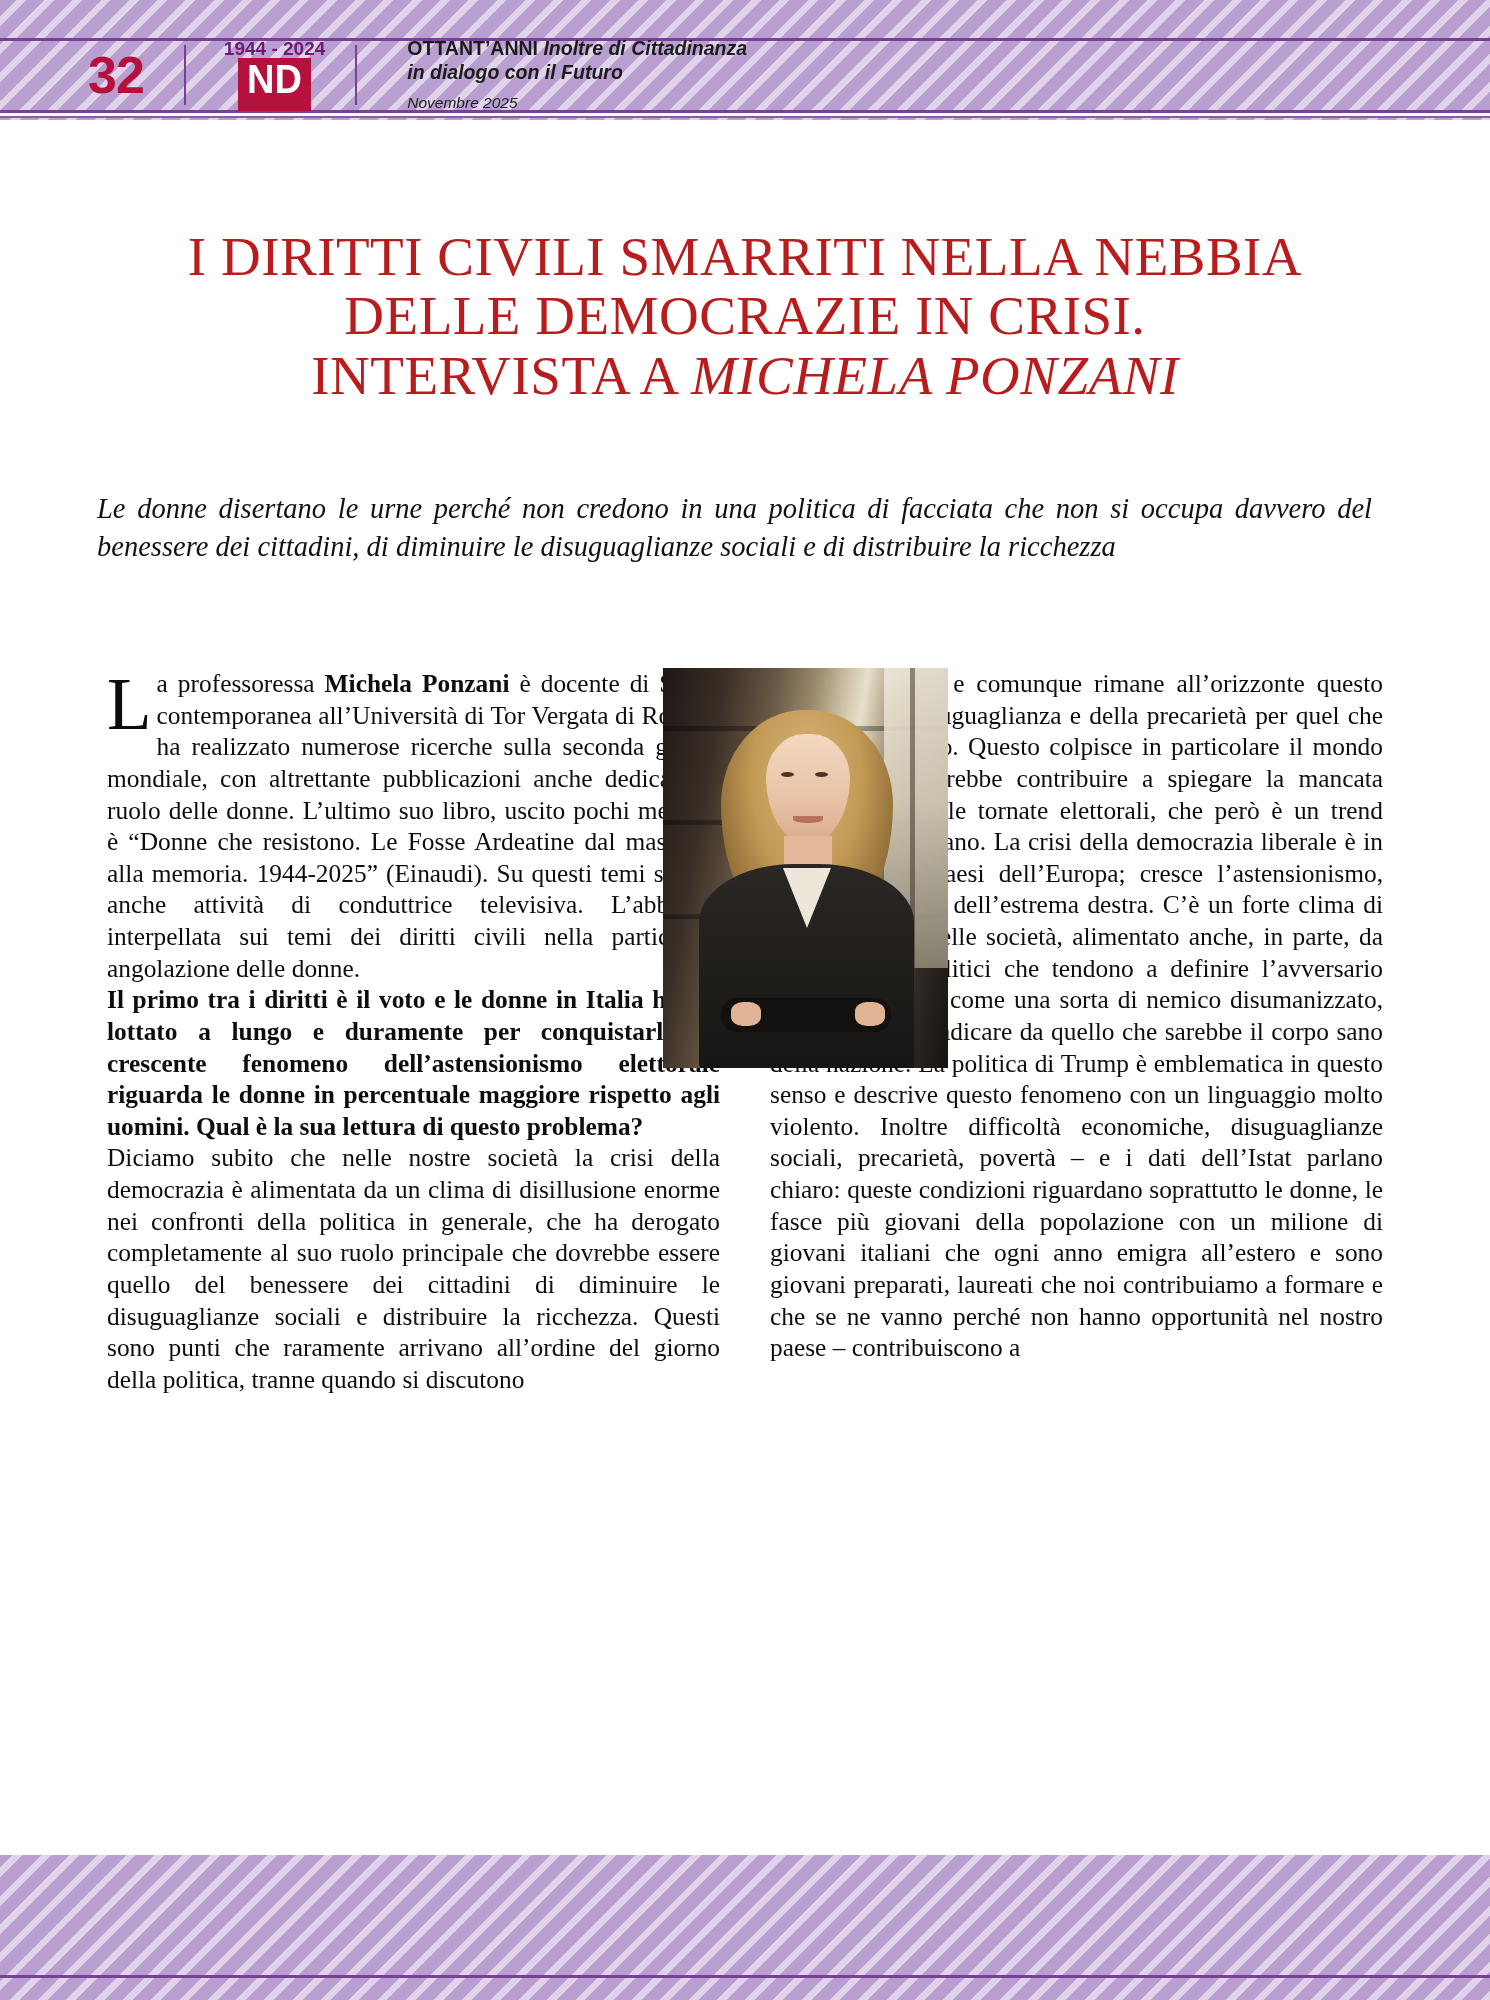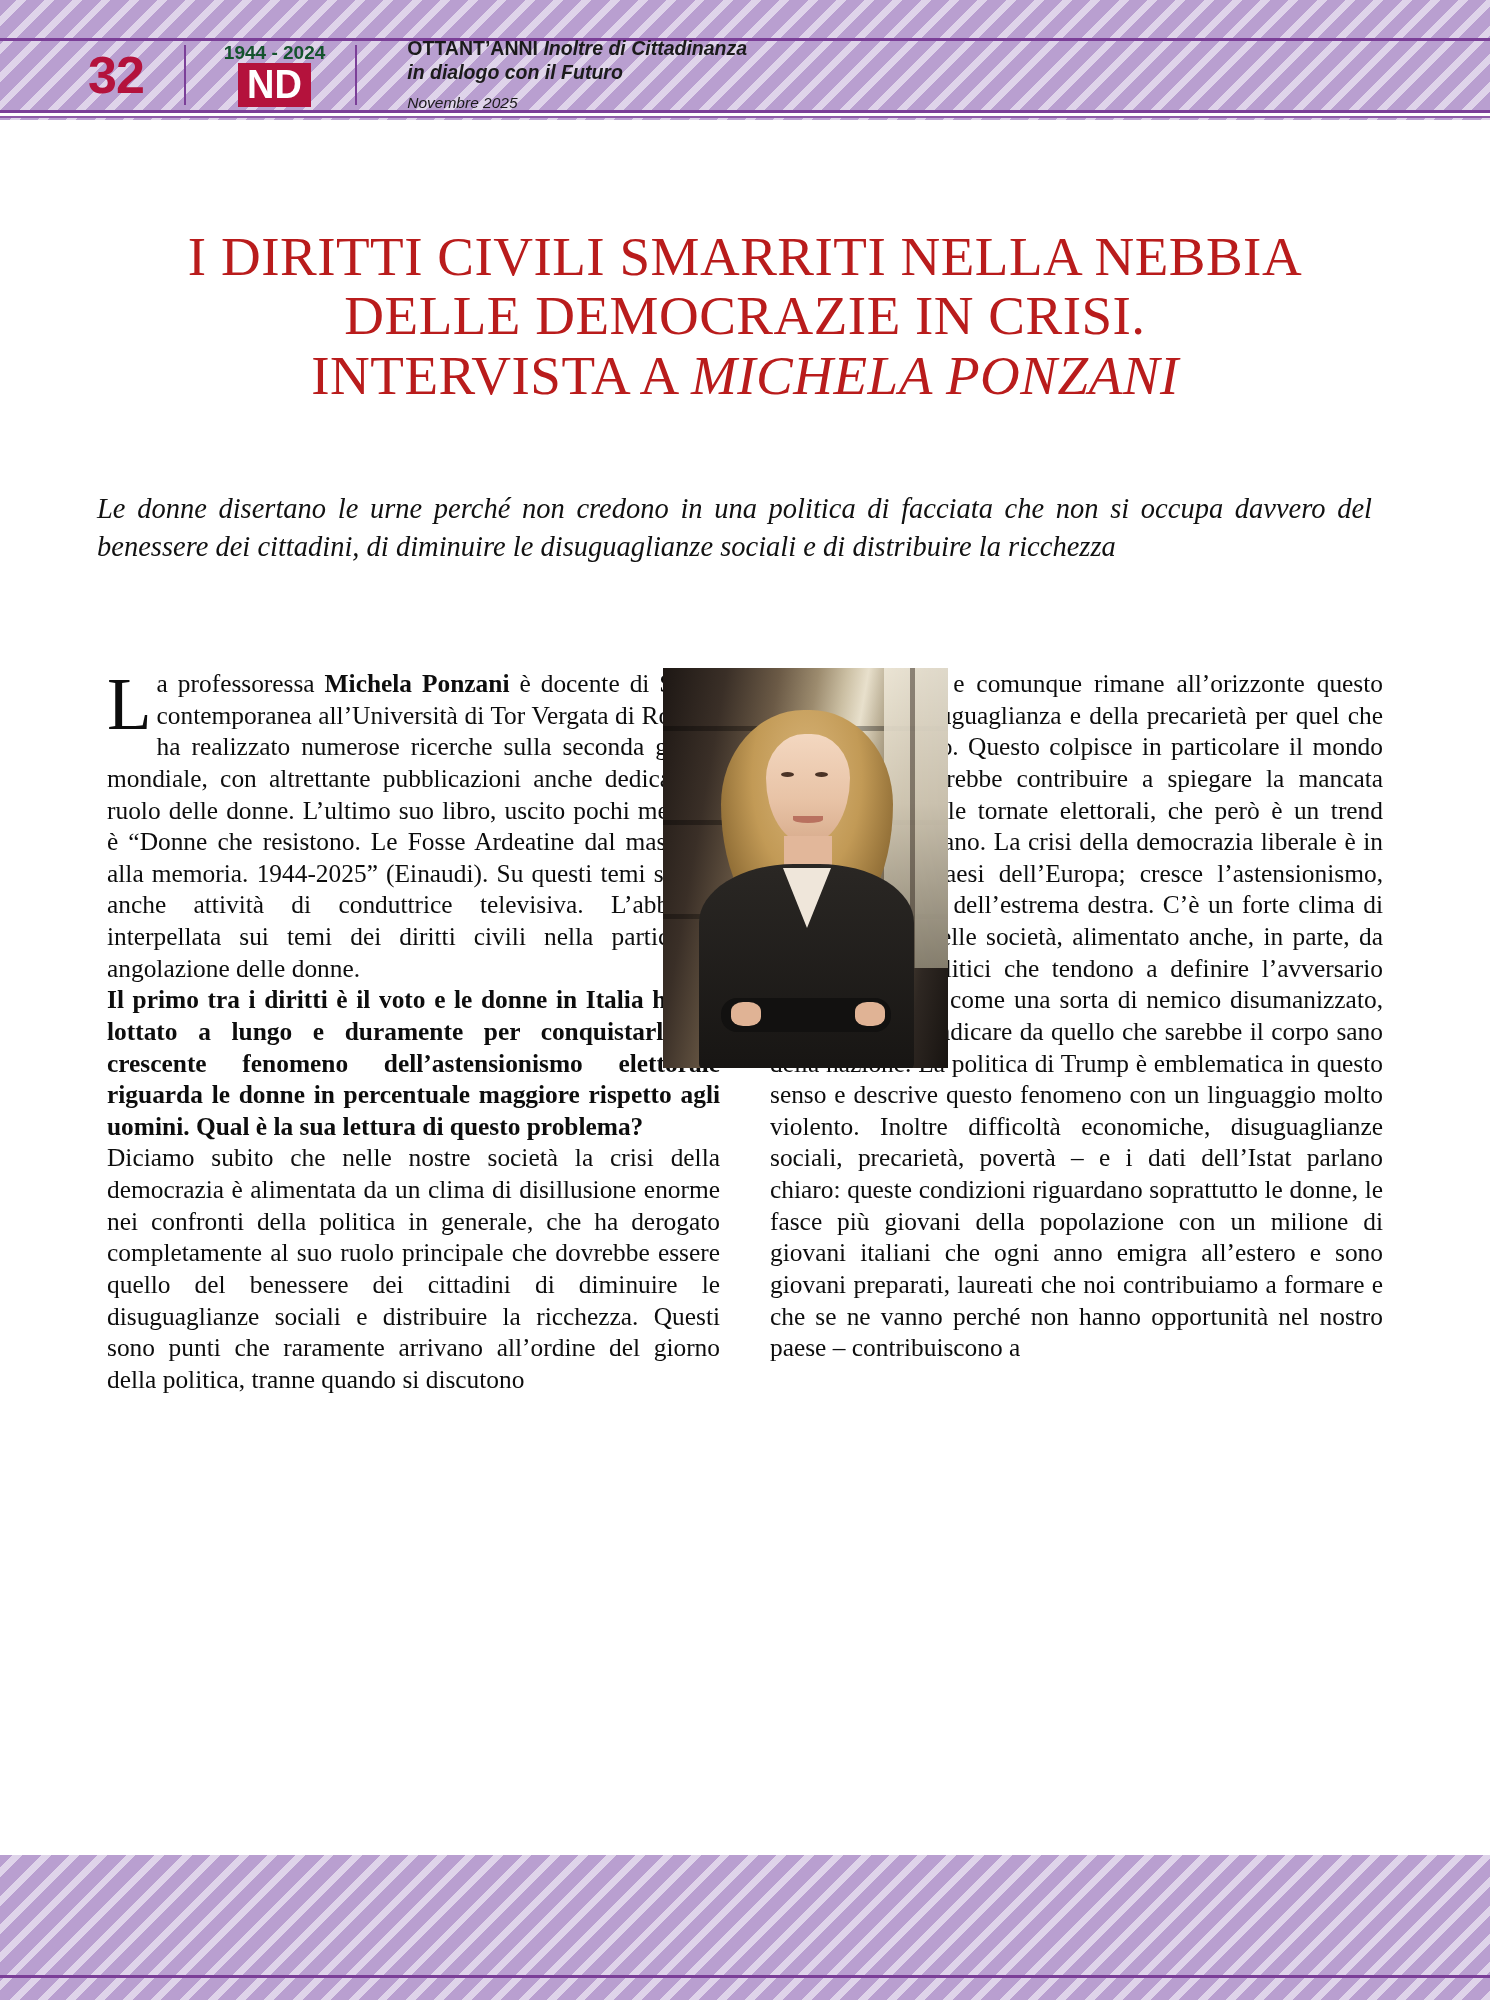--- a/index.html
+++ b/index.html
@@ -88,32 +88,32 @@
     display: flex;
     flex-direction: column;
     align-items: center;
     justify-content: flex-start;
     padding: 0 2px;
   }
   .logo-years {
     font-family: "Liberation Sans", sans-serif;
     font-weight: bold;
     font-size: 19px;
-    color: #14532d;
+    color: #701a75;
     letter-spacing: 0px;
     line-height: 1.05;
   }
   .logo-nd {
     background: #b4123c;
     color: #ffffff;
     font-family: "Liberation Sans", sans-serif;
     font-weight: bold;
     font-size: 38px;
     line-height: 40px;
-    padding: 1px 9px 3px 9px;
+    padding: 1px 9px 12px 9px;
     letter-spacing: 0px;
     position: relative;
   }
   .logo-nd span {
     display: block;
     transform: scaleY(1.08);
   }
   .head-text {
     margin-left: 14px;
     font-family: "Liberation Sans", sans-serif;

